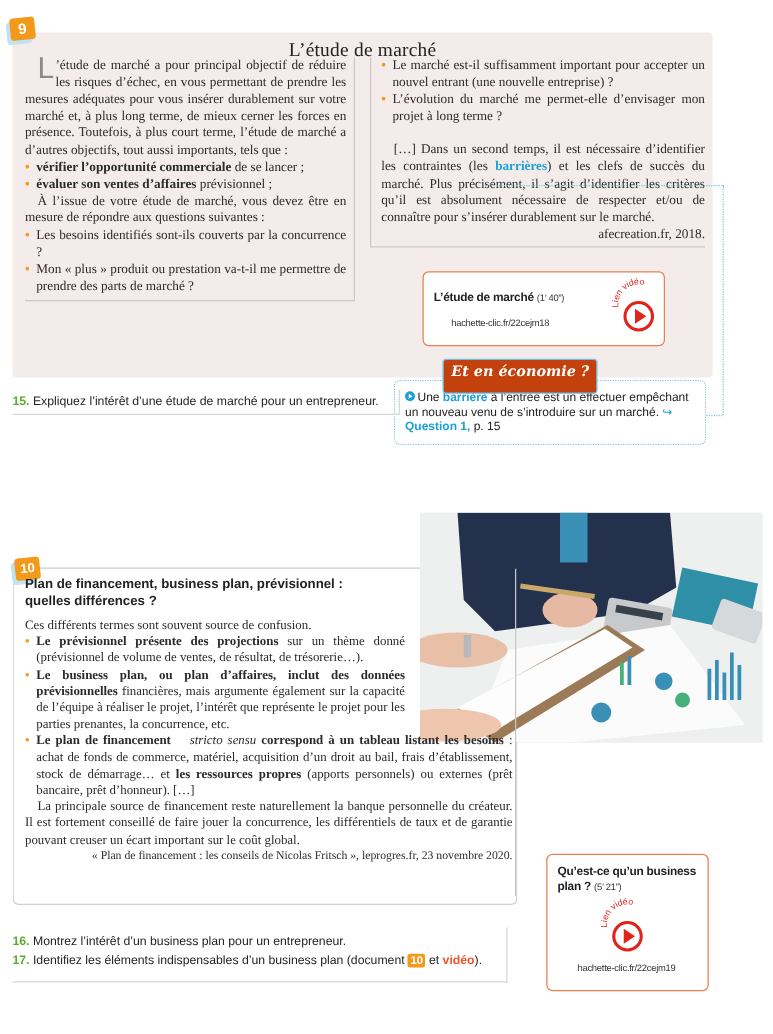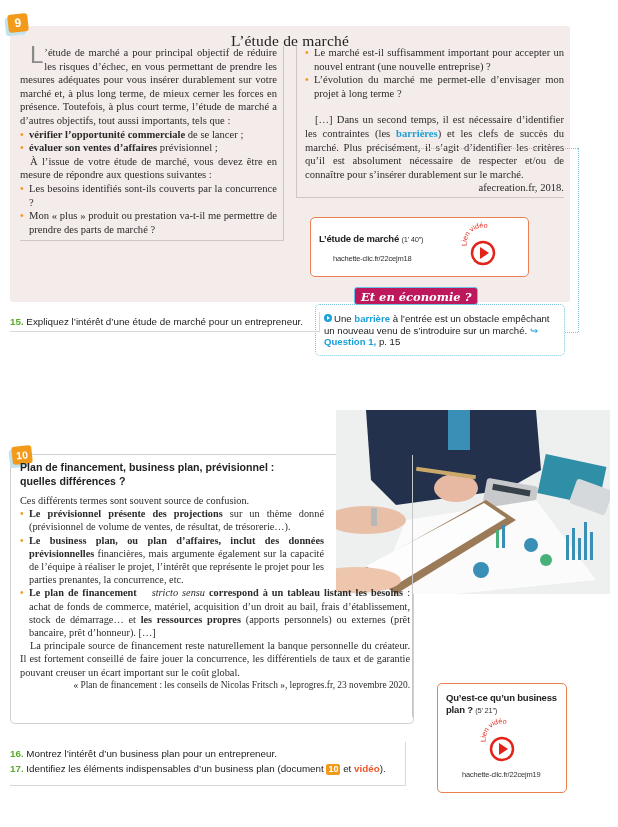--- a/index.html
+++ b/index.html
@@ -37,35 +37,35 @@
   .indent { text-indent: 10px; }
   .src { text-align: right; }
   .b { font-weight: bold; }
   .blue { color: #1ba0d8; font-weight: bold; }
 
   
   .video-card {
     position: absolute; border: 1.5px solid #e9804e; border-radius: 5px; background: #fff;
     font-family: "Liberation Sans", sans-serif;
   }
-  .vc1 { left: 310px; top: 217px; width: 219px; height: 60px; }
+  .vc1 { left: 338px; top: 217px; width: 194px; height: 60px; }
   .vc-title { position: absolute; font-size: 9.5px; color: #222; font-weight: bold; letter-spacing: -0.2px;}
   .vc-dur { font-weight: normal; font-size: 7.5px; color: #333; }
   .vc-url { position: absolute; font-size: 7.5px; color: #333; letter-spacing: -0.2px;}
   .play { position: absolute; }
 
   
   .eco-box {
     position: absolute; left: 315px; top: 304px; width: 250px; height: 52px;
     border: 1.5px dotted #7ec6dc; border-radius: 5px; background: #fff;
     font-family: "Liberation Sans", sans-serif; font-size: 9.6px; line-height: 11.5px; color: #222;
   }
   .eco-tag {
-    position: absolute; left: 354px; top: 287px; height: 18px; padding: 0 6px;
-    background: #be185d; color: #fff; font-family: "DejaVu Serif", serif; font-style: italic; font-weight: bold;
+    position: absolute; left: 354px; top: 287px; height: 28px; padding: 0 6px;
+    background: #c2410c; color: #fff; font-family: "DejaVu Serif", serif; font-style: italic; font-weight: bold;
     font-size: 11.5px; line-height: 18px; border-radius: 3px; border: 1.5px solid #6dc3e4;
   }
   .eco-text { position: absolute; left: 8px; top: 8px; width: 236px; }
   .eco-text .cb { display: inline-block; width: 8px; height: 8px; border-radius: 50%; background: #1ba0d8; margin-right: 2px; vertical-align: 0px; position: relative;}
   .eco-text .cb::after { content: ""; position: absolute; left: 2.5px; top: 1.5px; border-left: 3.5px solid #fff; border-top: 2.5px solid transparent; border-bottom: 2.5px solid transparent; }
   .dotted-connector-v {
     position: absolute; left: 578px; top: 148px; width: 0; height: 184px; border-left: 1.5px dotted #7ec6dc;
   }
   .dotted-connector-h1 {
     position: absolute; left: 388px; top: 148px; width: 190px; height: 0; border-top: 1.5px dotted #7ec6dc;
@@ -142,21 +142,21 @@
     <path d="M21,25 L30,31 L21,37 Z" fill="#e2231a"></path>
   </svg>
 </div>
 
 <div class="dotted-connector-h1"></div>
 <div class="dotted-connector-v"></div>
 <div class="dotted-connector-h2"></div>
 
 <div class="eco-box">
   <div class="eco-text">
-    <span class="cb"></span><span>Une </span><span class="blue">barrière</span><span> à l’entrée est un obstacle empêchant un nouveau venu de s’introduire sur un marché.</span>
+    <span class="cb"></span><span>Une </span><span class="blue">barrière</span><span> à l’entrée est un effectuer empêchant un nouveau venu de s’introduire sur un marché.</span>
     <span style="color:#1ba0d8">↪</span>
     <span class="blue">Question 1,</span><span> p. 15</span>
   </div>
 </div>
 <div class="eco-tag">Et en économie ?</div>
 
 <div class="q q15"><span class="qn">15.</span><span> Expliquez l’intérêt d’une étude de marché pour un entrepreneur.</span></div>
 
 <div class="doc10-box"></div>
 <div class="doc10-topline"></div>

